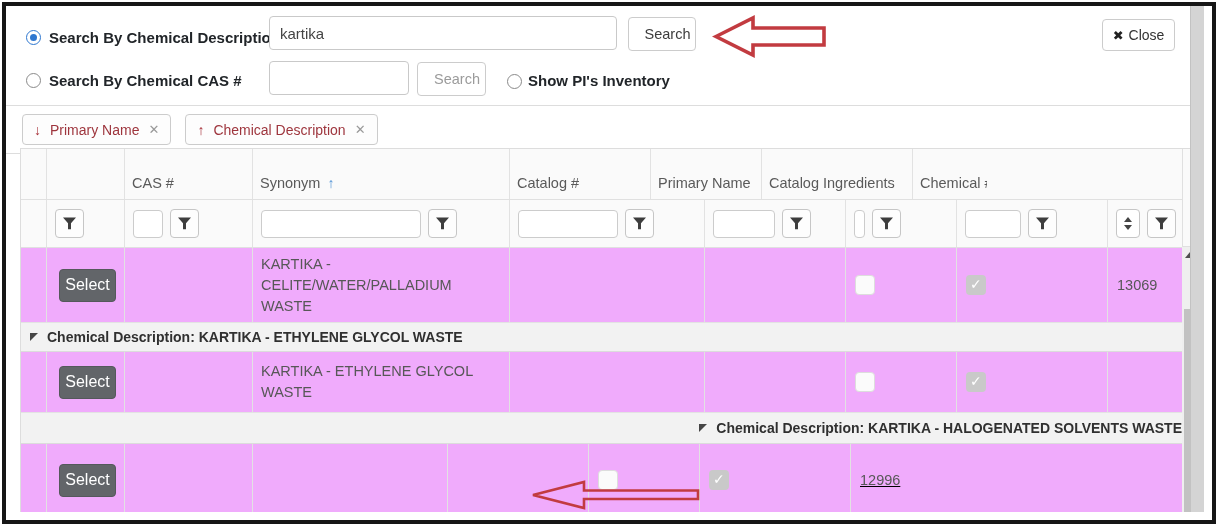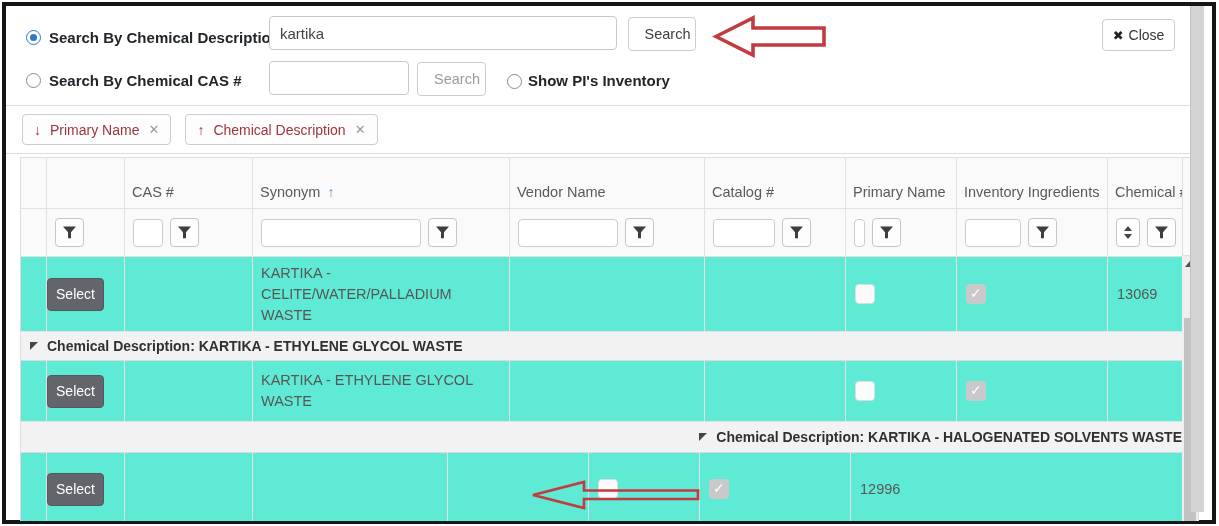--- a/index.html
+++ b/index.html
@@ -23,40 +23,40 @@
   .close-x{font-weight:bold;font-size:13px;color:#222;}
 
   
   .chips-bar{position:absolute;left:0;top:100px;width:1185px;height:48px;border-bottom:1px solid #ddd;background:#fff;display:flex;align-items:center;padding-left:16px;gap:14px;box-sizing:border-box;}
   .chip{display:inline-flex;align-items:center;gap:9px;height:29px;padding:0 11px;border:1px solid #ccc;border-radius:4px;background:#fdfdfd;}
   .chip-arrow{color:#a8323a;font-size:14px;}
   .chip-label{color:#9e353d;font-size:14px;}
   .chip-x{color:#999;font-size:13px;font-weight:bold;}
 
   
-  .grid{position:absolute;left:14px;top:151px;width:1177px;height:363px;border:1px solid #ddd;border-bottom:none;background:#5eead4;box-sizing:content-box;overflow:hidden;}
+  .grid{position:absolute;left:14px;top:142px;width:1177px;height:363px;border:1px solid #ddd;border-bottom:none;background:#f0abfc;box-sizing:content-box;overflow:hidden;}
   .grow{display:flex;width:1161px;}
   .c0{width:26px;}.c1{width:78px;}.c2{width:128px;}.c3{width:257px;}.c4{width:195px;}
   .c5{width:141px;}.c6{width:111px;}.c7{width:151px;}.c8{width:74px;}
   .cell{box-sizing:border-box;border-right:1px solid #e2e2e2;}
   .hdr{height:50px;background:#fafafa;border-bottom:1px solid #e0e0e0;}
   .hc{display:flex;align-items:flex-end;padding:4px 6px 7px 7px;color:#5a5a5a;font-size:14.5px;line-height:17px;}
   .hc.nowrap{white-space:nowrap;overflow:hidden;}
   .sort-arrow{color:#5294d6;margin-left:7px;font-size:14px;}
   .fr{height:47px;background:#fafafa;border-bottom:1px solid #e0e0e0;}
   .fc{display:flex;align-items:center;gap:7px;padding-left:8px;}
   .finput{box-sizing:border-box;height:28px;border:1px solid #ccc;border-radius:4px;background:#fff;font-family:inherit;font-size:13px;padding:0 4px;}
   .fbtn{box-sizing:border-box;flex:none;width:29px;height:29px;border:1px solid #c6c6c6;border-radius:4px;background:#fdfdfd;display:flex;align-items:center;justify-content:center;}
   .spinner{box-sizing:border-box;flex:none;width:24px;height:29px;border:1px solid #c6c6c6;border-radius:4px;background:#fff;display:flex;flex-direction:column;align-items:center;justify-content:center;gap:3px;}
   .sp-up::after{content:"";display:block;width:0;height:0;border-left:4px solid transparent;border-right:4px solid transparent;border-bottom:5px solid #444;}
   .sp-dn::after{content:"";display:block;width:0;height:0;border-left:4px solid transparent;border-right:4px solid transparent;border-top:5px solid #444;}
   .body-row{border-bottom:1px solid #e3e3e3;}
   .r1{height:74px;}.r2{height:60px;}.r3{height:72px;}
   .bc{display:flex;align-items:center;}
-  .select-btn{box-sizing:border-box;width:57px;height:33px;background:#626569;border:1px solid #55585c;border-radius:4px;color:#fff;font-size:14px;font-family:inherit;display:inline-flex;align-items:center;justify-content:center;}
+  .select-btn{box-sizing:border-box;width:57px;height:33px;margin-left:12px;background:#626569;border:1px solid #55585c;border-radius:4px;color:#fff;font-size:16px;font-family:inherit;display:inline-flex;align-items:center;justify-content:center;}
   .syn-cell{padding:6px 8px;color:#575757;font-size:14.5px;line-height:21px;}
   .syn-text{max-width:218px;}
   .chk{box-sizing:border-box;width:20px;height:20px;border-radius:4px;margin-left:9px;}
   .chk.off{border:1px solid #ddd;background:#fbfbfb;}
   .chk.on{background:#c9c9c9;position:relative;}
   .chk.on::after{content:"\2713";position:absolute;left:4px;top:1px;color:#fff;font-size:14px;font-weight:bold;}
   .chem-num{padding-left:9px;color:#575757;font-size:14.5px;}
   .group-row{height:30px;width:1161px;box-sizing:border-box;display:flex;align-items:center;gap:9px;padding-left:9px;background:#f2f2f2;border-bottom:1px solid #dcdcdc;}
   .g2{height:29px;}.g3{height:31px;justify-content:flex-end;}
   .tri{flex:none;width:0;height:0;border-top:8px solid #454545;border-right:8px solid transparent;}
@@ -122,31 +122,28 @@
       <div class="grow hdr">
         <div class="cell c0 hc"></div>
         <div class="cell c1 hc"></div>
         <div class="cell c2 hc">
               <span>CAS #</span>
             </div>
         <div class="cell c3 hc">
           <span>Synonym</span>
           <span class="sort-arrow">↑</span>
         </div>
-        <div class="cell c4 hc">
-              <span>Vendor Name</span>
-            </div>
         <div class="cell c5 hc">
               <span>Catalog #</span>
             </div>
         <div class="cell c6 hc">
               <span>Primary Name</span>
             </div>
         <div class="cell c7 hc nowrap">
-              <span>Inventory Ingredients</span>
+              <span>Catalog Ingredients</span>
             </div>
         <div class="cell c8 hc nowrap" style="border-right:none;">
               <span>Chemical #</span>
             </div>
       </div>
 
       <div class="grow fr">
         <div class="cell c0 fc"></div>
         <div class="cell c1 fc">
           <span class="fbtn">
@@ -274,21 +271,21 @@
             </div>
         <div class="cell c2 bc"></div>
         <div class="cell c4 bc"></div>
         <div class="cell c5 bc"></div>
         <div class="cell c6 bc">
               <span class="chk off"></span>
             </div>
         <div class="cell c7 bc">
               <span class="chk on"></span>
             </div>
-        <div class="cell c8 bc" style="border-right:none;">
+        <div class="cell c8 bc" style="border-right:none;text-decoration:underline;">
               <span class="chem-num">12996</span>
             </div>
       </div>
 
       <div class="grid-sb-top"></div>
       <div class="grid-scrollbar">
         <div class="sb-up"></div>
         <div class="sb-thumb"></div>
       </div>
     </div>

